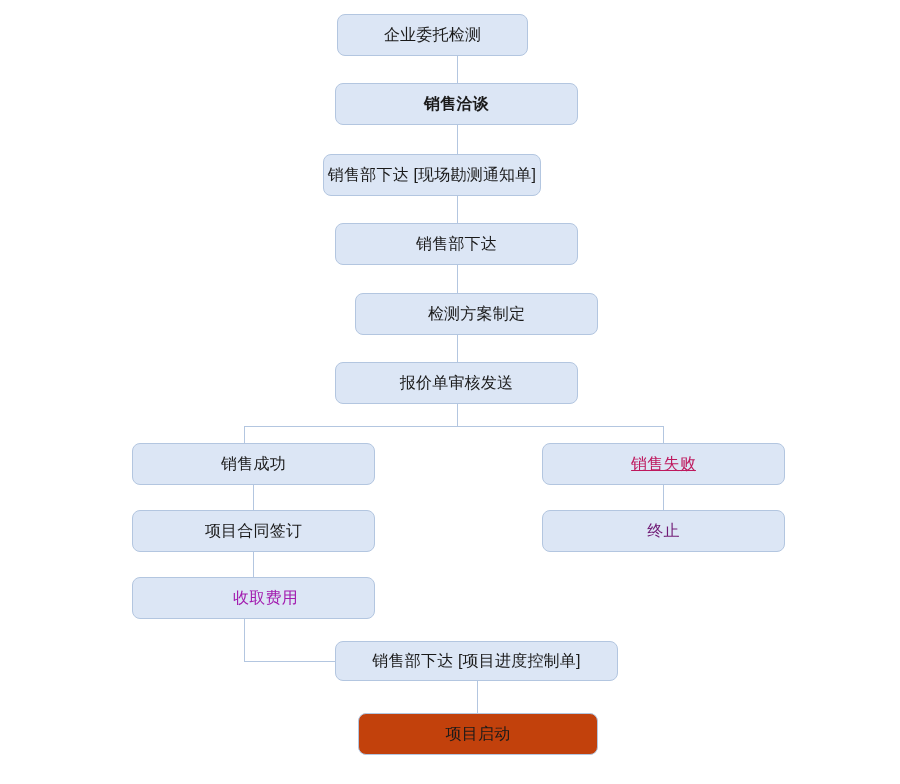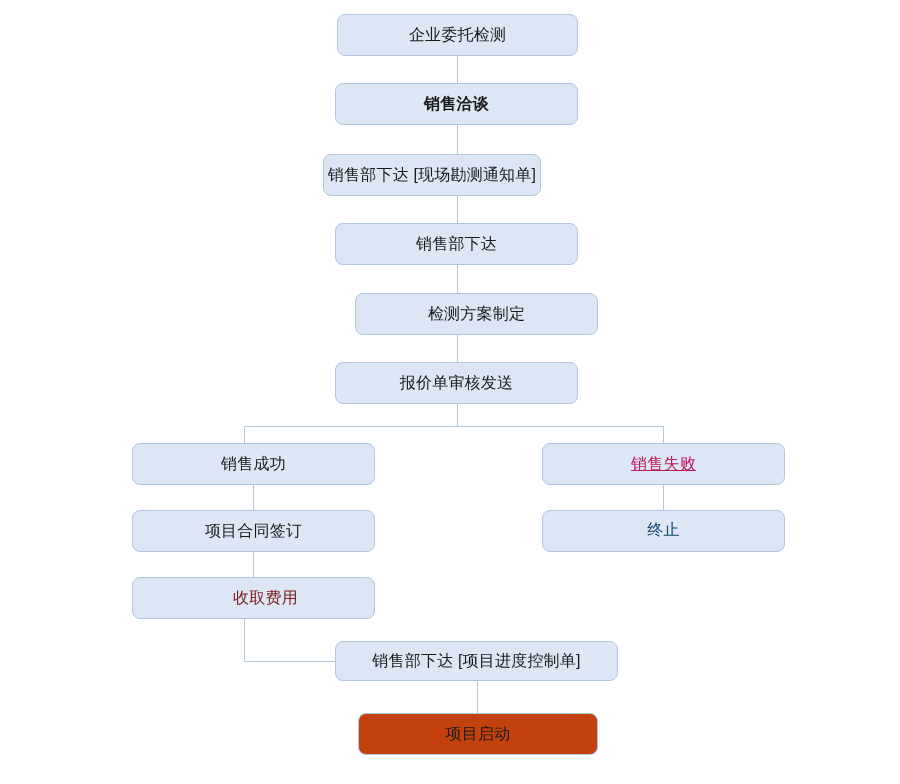--- a/index.html
+++ b/index.html
@@ -54,21 +54,21 @@
     <div class="conn v" style="background: rgb(179, 198, 224); left: 457px; top: 404px; height: 22px;"></div>
     <div class="conn h" style="background: rgb(179, 198, 224); left: 244px; top: 426px; width: 420px;"></div>
     <div class="conn v" style="background: rgb(179, 198, 224); left: 244px; top: 426px; height: 17px;"></div>
     <div class="conn v" style="background: rgb(179, 198, 224); left: 663px; top: 426px; height: 17px;"></div>
     <div class="conn v" style="background: rgb(179, 198, 224); left: 253px; top: 485px; height: 25px;"></div>
     <div class="conn v" style="background: rgb(179, 198, 224); left: 663px; top: 485px; height: 25px;"></div>
     <div class="conn v" style="background: rgb(179, 198, 224); left: 253px; top: 552px; height: 25px;"></div>
     <div class="conn v" style="background: rgb(179, 198, 224); left: 244px; top: 619px; height: 42px;"></div>
     <div class="conn h" style="background: rgb(179, 198, 224); left: 244px; top: 661px; width: 91px;"></div>
     <div class="conn v" style="background: rgb(179, 198, 224); left: 477px; top: 681px; height: 32px;"></div>
-    <div class="node" style="left: 337px; top: 14px; width: 241px; height: 42px; background: rgb(220, 230, 245); border-color: rgb(179, 198, 224);">
+    <div class="node" style="left: 337px; top: 14px; width: 191px; height: 42px; background: rgb(220, 230, 245); border-color: rgb(179, 198, 224);">
       <span style="color: rgb(26, 26, 26);">企业委托检测</span>
     </div>
     <div class="node" style="left: 335px; top: 83px; width: 243px; height: 42px; background: rgb(220, 230, 245); border-color: rgb(179, 198, 224); font-weight: bold;">
       <span style="color: rgb(26, 26, 26);">销售洽谈</span>
     </div>
     <div class="node" style="left: 323px; top: 154px; width: 218px; height: 42px; background: rgb(220, 230, 245); border-color: rgb(179, 198, 224);">
       <span style="color: rgb(26, 26, 26);">销售部下达 [现场勘测通知单]</span>
     </div>
     <div class="node" style="left: 335px; top: 223px; width: 243px; height: 42px; background: rgb(220, 230, 245); border-color: rgb(179, 198, 224);">
       <span style="color: rgb(26, 26, 26);">销售部下达</span>
@@ -82,24 +82,24 @@
     <div class="node" style="left: 335px; top: 362px; width: 243px; height: 42px; background: rgb(220, 230, 245); border-color: rgb(179, 198, 224);">
       <span style="color: rgb(26, 26, 26);">报价单审核发送</span>
     </div>
     <div class="node" style="left: 542px; top: 443px; width: 243px; height: 42px; background: rgb(220, 230, 245); border-color: rgb(179, 198, 224);">
       <span style="color: #be185d; text-decoration: underline;">销售失败</span>
     </div>
     <div class="node" style="left: 132px; top: 510px; width: 243px; height: 42px; background: rgb(220, 230, 245); border-color: rgb(179, 198, 224);">
       <span style="color: rgb(26, 26, 26);">项目合同签订</span>
     </div>
     <div class="node" style="left: 542px; top: 510px; width: 243px; height: 42px; background: rgb(220, 230, 245); border-color: rgb(179, 198, 224);">
-      <span style="color: #0c4a6e; font-family: Liberation Mono, monospace;">终止</span>
+      <span style="color: #701a75;">终止</span>
     </div>
     <div class="node" style="left: 132px; top: 577px; width: 243px; height: 42px; background: rgb(220, 230, 245); border-color: rgb(179, 198, 224);">
-      <span style="color: #7f1d1d; padding-left: 24px;">收取费用</span>
+      <span style="color: #a21caf; padding-left: 24px;">收取费用</span>
     </div>
     <div class="node" style="left: 335px; top: 641px; width: 283px; height: 40px; background: rgb(220, 230, 245); border-color: rgb(179, 198, 224);">
       <span style="color: rgb(26, 26, 26);">销售部下达 [项目进度控制单]</span>
     </div>
     <div class="node" style="left: 358px; top: 713px; width: 240px; height: 42px; background: #c2410c; border-color: rgb(179, 198, 224);">
       <span style="color: rgb(26, 26, 26);">项目启动</span>
     </div>
   </div>
 
 </body></html>

